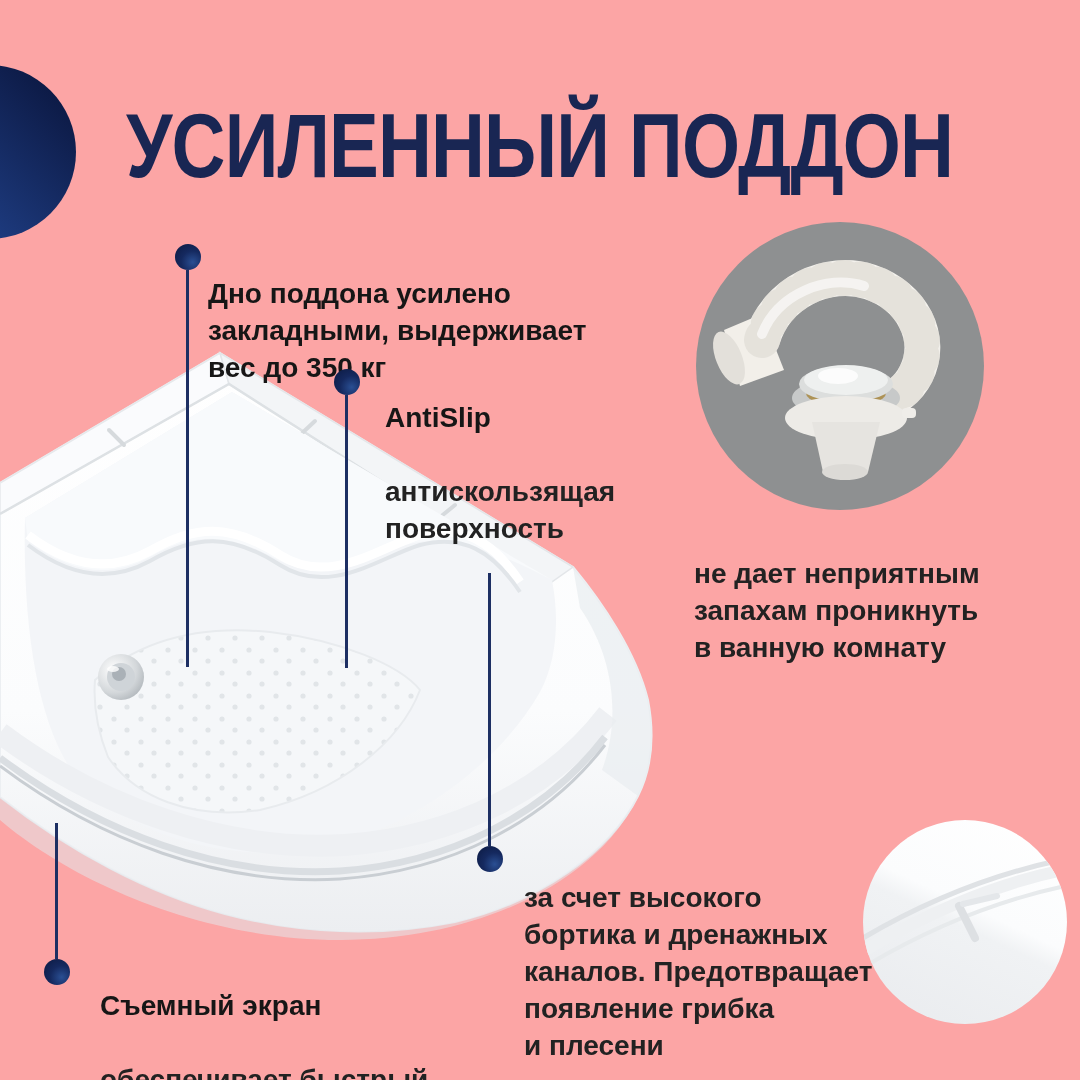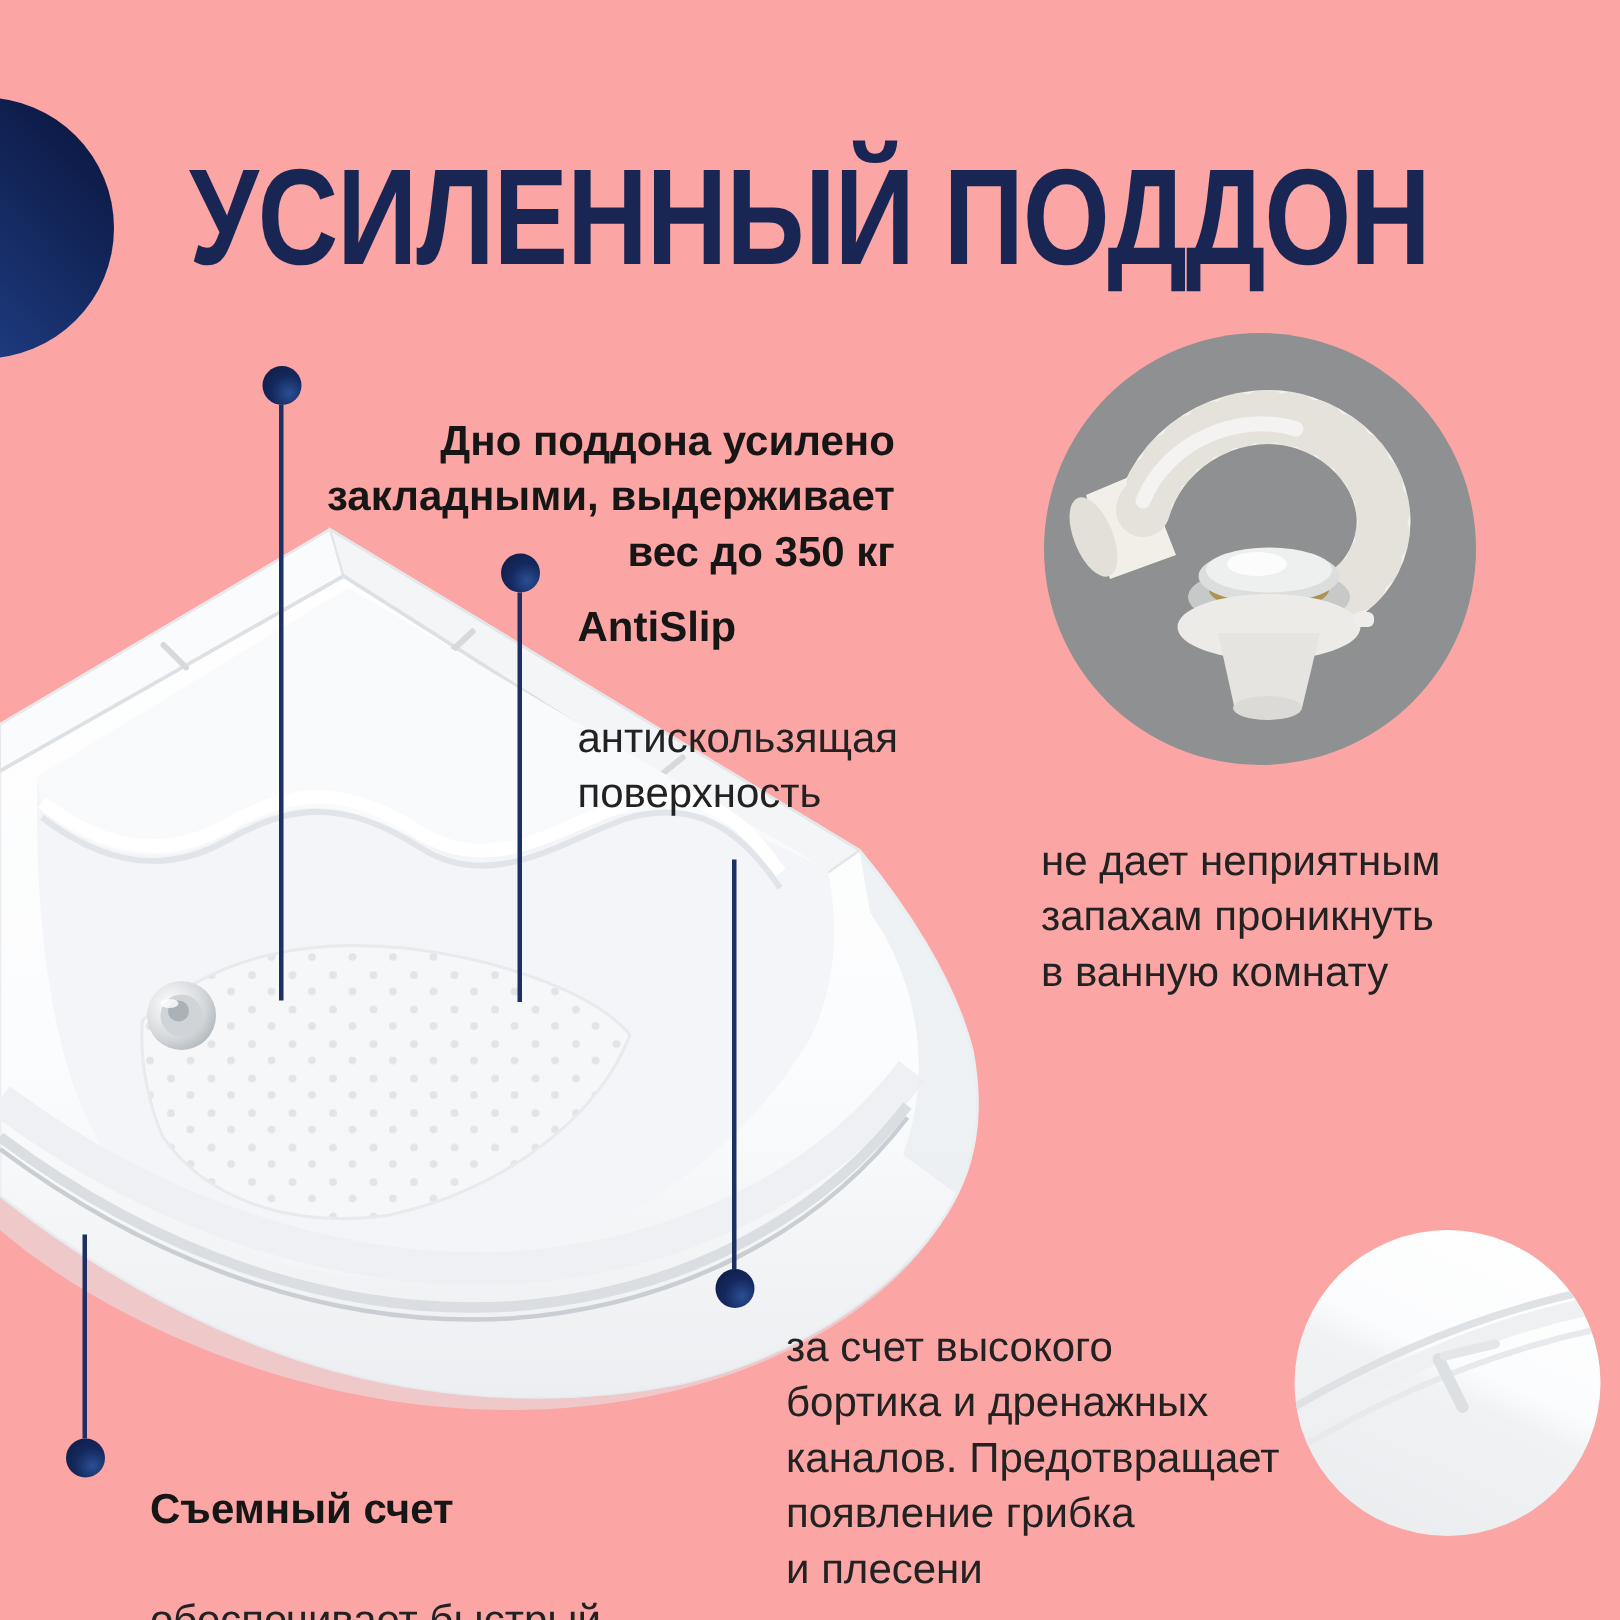--- a/index.html
+++ b/index.html
@@ -22,21 +22,21 @@
   .tray-svg{position:absolute;left:0;top:0;width:1080px;height:1080px;}
   
   .dot{
     position:absolute;width:26px;height:26px;border-radius:50%;
     background:radial-gradient(circle at 68% 70%,#2a4f93 0%,#15295f 45%,#0c1940 100%);
   }
   .pline{position:absolute;width:3px;background:#1d2f63;}
   
   .callout{position:absolute;font-size:28px;line-height:37px;white-space:pre-line;}
   .callout .b{margin:0;font-weight:700;color:#161616;}
-  .callout .r{margin:0;font-weight:400;color:#222;}
+  .callout .r{margin:0;font-weight:700;color:#222;}
   
   .siphon-circle{
     position:absolute;left:696px;top:222px;width:288px;height:288px;border-radius:50%;
     background:#8e9091;overflow:hidden;
   }
   .siphon-circle svg{display:block;width:288px;height:288px;}
   
   .closeup-circle{
     position:absolute;left:863px;top:820px;width:204px;height:204px;border-radius:50%;
     background:linear-gradient(205deg,#ffffff 0%,#fbfcfd 44%,#f0f2f4 52%,#e9ebee 100%);
@@ -116,21 +116,21 @@
     <path d="M 573 567 C 602 602 636 652 648 700 C 656 742 650 772 638 796
              L 602 770 C 620 722 616 660 580 608 Z" fill="#e9edf0" opacity="0.75"></path>
 
     <path d="M 0 797 C 70 852 150 894 225 914 C 300 934 380 937 455 922
              C 540 902 610 852 638 796 C 600 880 480 940 340 940
              C 200 940 70 880 0 820 Z" fill="#e3e6ea" opacity="0.55"></path>
   </svg>
 
   <div class="dot" style="left:175px;top:244px;"></div>
   <div class="pline" style="left:186px;top:270px;height:397px;"></div>
-  <div class="callout" style="left:218px;top:238px;text-align:right;">
+  <div class="callout" style="left:208px;top:238px;">
     <p class="b">Дно поддона усилено
 закладными, выдерживает
 вес до 350 кг</p>
     <p class="r"></p>
   </div>
 
   <div class="dot" style="left:334px;top:369px;"></div>
   <div class="pline" style="left:345px;top:395px;height:273px;"></div>
   <div class="callout" style="left:385px;top:362px;">
     <p class="b">AntiSlip</p>
@@ -181,18 +181,18 @@
       <path d="M 0 118 C 58 84 122 56 198 40" fill="none" stroke="#dfe2e5" stroke-width="5"></path>
       <path d="M 6 144 C 64 110 128 82 202 66" fill="none" stroke="#e7eaec" stroke-width="4"></path>
       <path d="M 96 86 L 112 118" stroke="#dde0e3" stroke-width="8" stroke-linecap="round" fill="none"></path>
       <path d="M 100 84 L 134 76" stroke="#e4e7ea" stroke-width="6" stroke-linecap="round" fill="none"></path>
     </svg>
   </div>
 
   <div class="pline" style="left:55px;top:823px;height:136px;"></div>
   <div class="dot" style="left:44px;top:959px;"></div>
   <div class="callout" style="left:100px;top:950px;">
-    <p class="b">Съемный счет</p>
+    <p class="b">Съемный экран</p>
     <p class="r">обеспечивает быстрый
 доступ к коммуникациям</p>
   </div>
 
 </div>
 
 </body></html>

